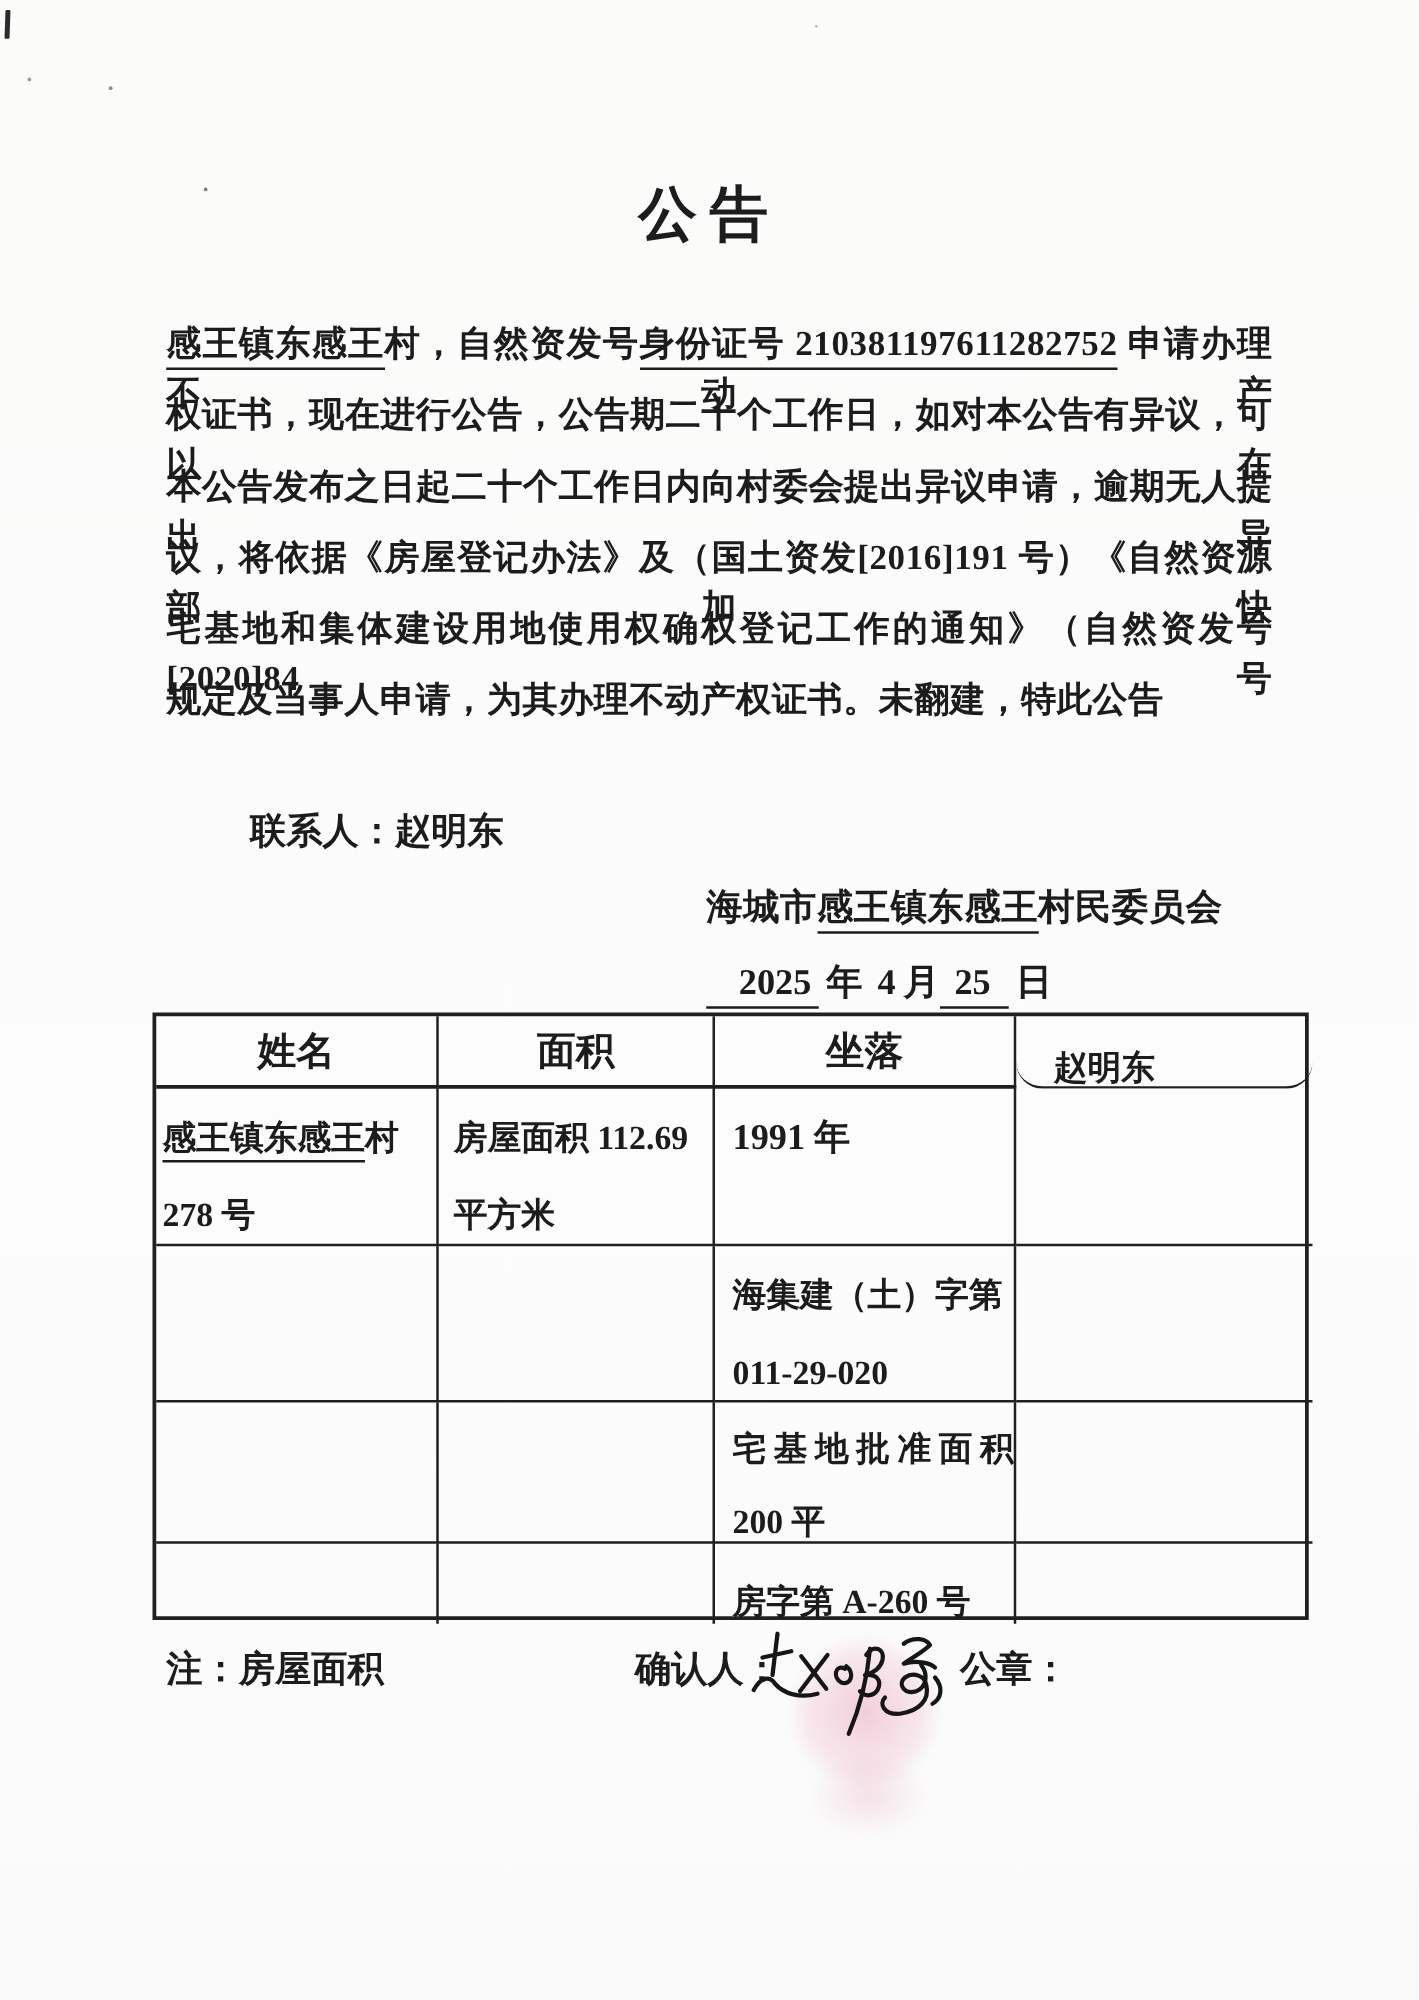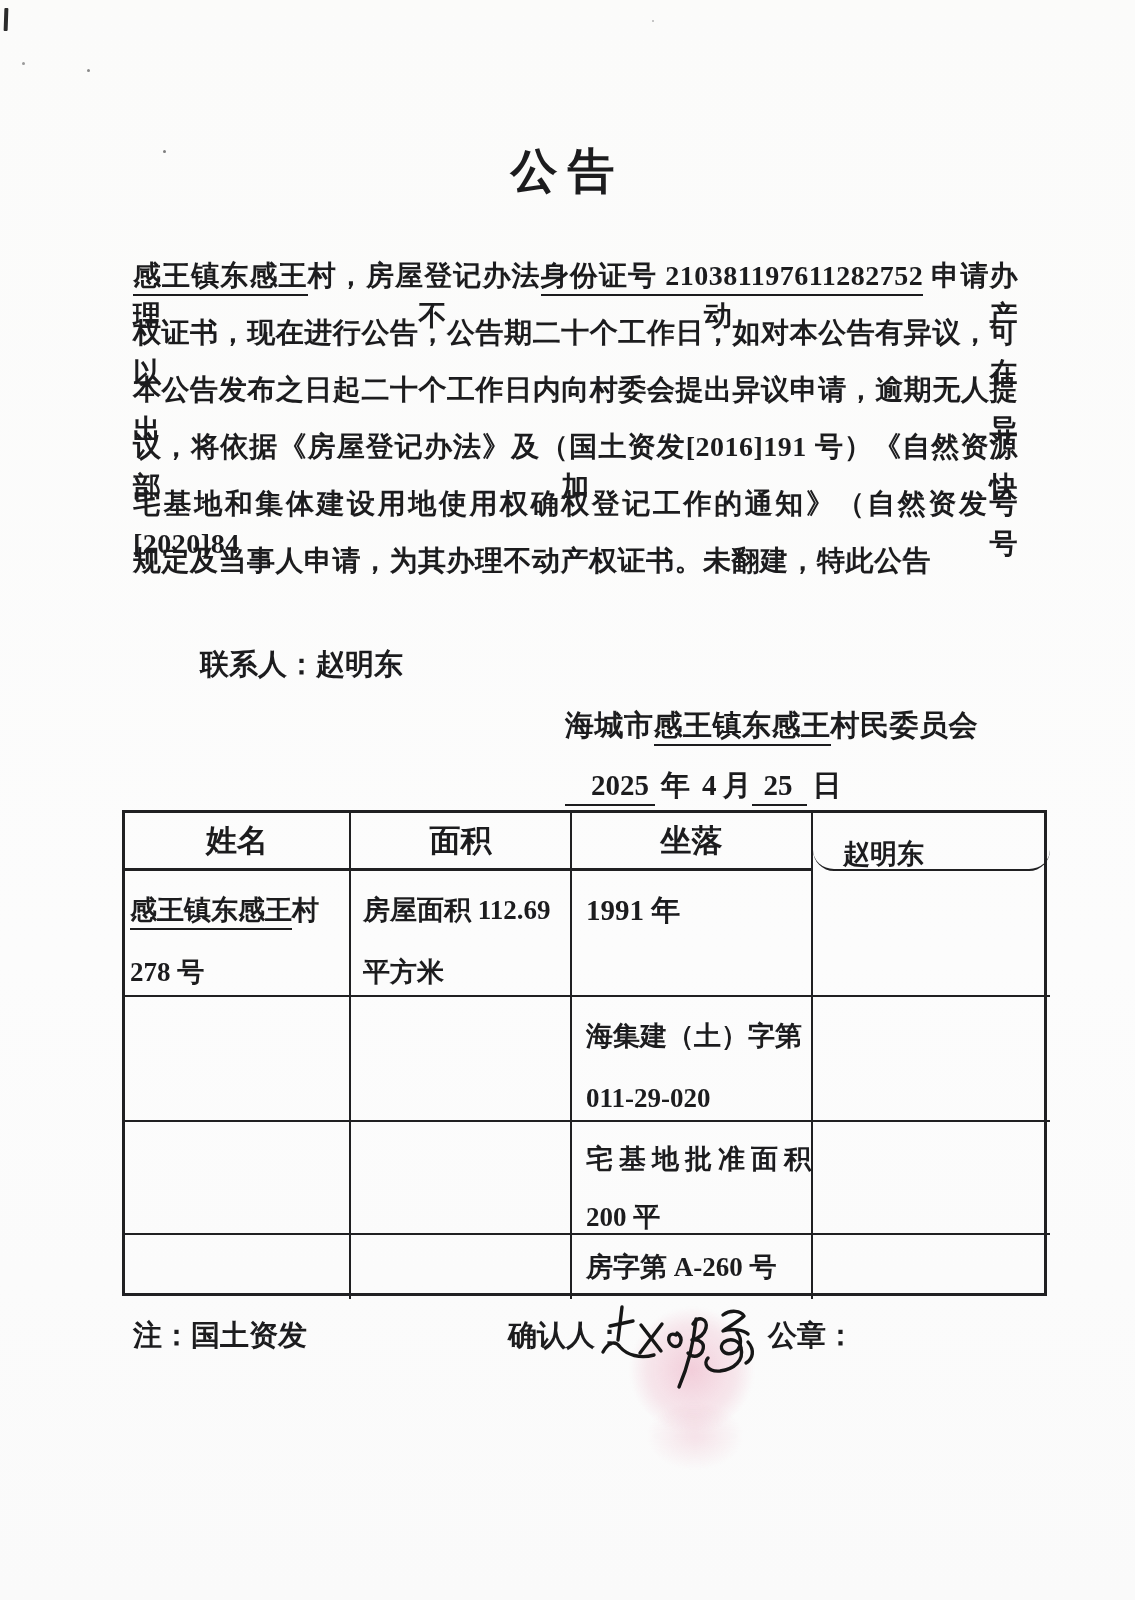--- a/index.html
+++ b/index.html
@@ -42,21 +42,21 @@
   .tbl>div{border-right:2px solid #202022;border-bottom:2px solid #202022;box-sizing:border-box;overflow:hidden;}
   .tbl>div:nth-child(4n){border-right:none;}
   .tbl>div:nth-child(n+17){border-bottom:none;}
   .th{display:flex;align-items:center;justify-content:center;font-size:31px;border-bottom-width:3px !important;}
   .td{font-size:27px;}
   .td .ln{display:block;line-height:62px;height:62px;white-space:nowrap;}
   .td.name{padding:10px 0 0 30px;border-radius:21px;}
   .td.loc{padding:8px 0 0 5px;}
   .td.area{padding:8px 0 0 12px;}
   .td.c4{padding:8px 0 0 14px;}
-  .td.center-one{display:flex;align-items:center;padding-left:14px;}
+  .td.center-one{display:flex;align-items:flex-end;padding-left:14px;}
   .spread{letter-spacing:6px;}
   
   .note{position:absolute;left:133px;top:1316px;font-size:29px;}
   .confirm{position:absolute;left:508px;top:1316px;font-size:29px;}
   .seal{position:absolute;left:768px;top:1316px;font-size:29px;}
   .fingerprint{
     position:absolute;left:612px;top:1298px;width:160px;height:180px;
     background:radial-gradient(ellipse 50% 45% at 50% 40%,rgba(226,120,156,.34) 0%,rgba(230,140,170,.18) 55%,rgba(235,160,185,0) 78%);
     border-radius:50%;
     filter:blur(1px);
@@ -81,21 +81,21 @@
 <div class="page">
 
   <div class="speck sp1"></div>
   <div class="speck sp2"></div>
   <div class="speck sp3"></div>
   <div class="speck sp4"></div>
   <div class="speck sp5"></div>
 
   <h1 class="title">公告</h1>
 
-  <div class="para-line" style="top:256px"><span class="u">感王镇东感王</span><span>村，房屋登记办法</span><span class="u">身份证号 210381197611282752</span><span> 申请办理不动产</span></div>
+  <div class="para-line" style="top:256px"><span class="u">感王镇东感王</span><span>村，自然资发号</span><span class="u">身份证号 210381197611282752</span><span> 申请办理不动产</span></div>
   <div class="para-line" style="top:313px">权证书，现在进行公告，公告期二十个工作日，如对本公告有异议，可以在</div>
   <div class="para-line" style="top:370px">本公告发布之日起二十个工作日内向村委会提出异议申请，逾期无人提出异</div>
   <div class="para-line" style="top:427px">议，将依据《房屋登记办法》及（国土资发[2016]191 号）《自然资源部加快</div>
   <div class="para-line" style="top:484px">宅基地和集体建设用地使用权确权登记工作的通知》（自然资发号[2020]84 号</div>
   <div class="para-line last" style="top:541px">规定及当事人申请，为其办理不动产权证书。未翻建，特此公告</div>
 
   <div class="contact">联系人：赵明东</div>
 
   <div class="committee"><span>海城市</span><span class="u">感王镇东感王</span><span>村民委员会</span></div>
 
@@ -138,21 +138,21 @@
     </div>
 
     <div class="td"></div>
     <div class="td"></div>
     <div class="td"></div>
     <div class="td center-one">
         <span>房字第 A-260 号</span>
       </div>
   </div>
 
-  <div class="note">注：国土资发</div>
+  <div class="note">注：房屋面积</div>
   <div class="confirm">确认人：</div>
   <div class="seal">公章：</div>
 
   <div class="fingerprint"></div>
   <div class="fingerprint tail"></div>
 
   <svg class="signature" width="185" height="112" viewBox="0 0 185 112">
     <title>赵明东</title>
 
     <path d="M16,34 L39,29"></path>

